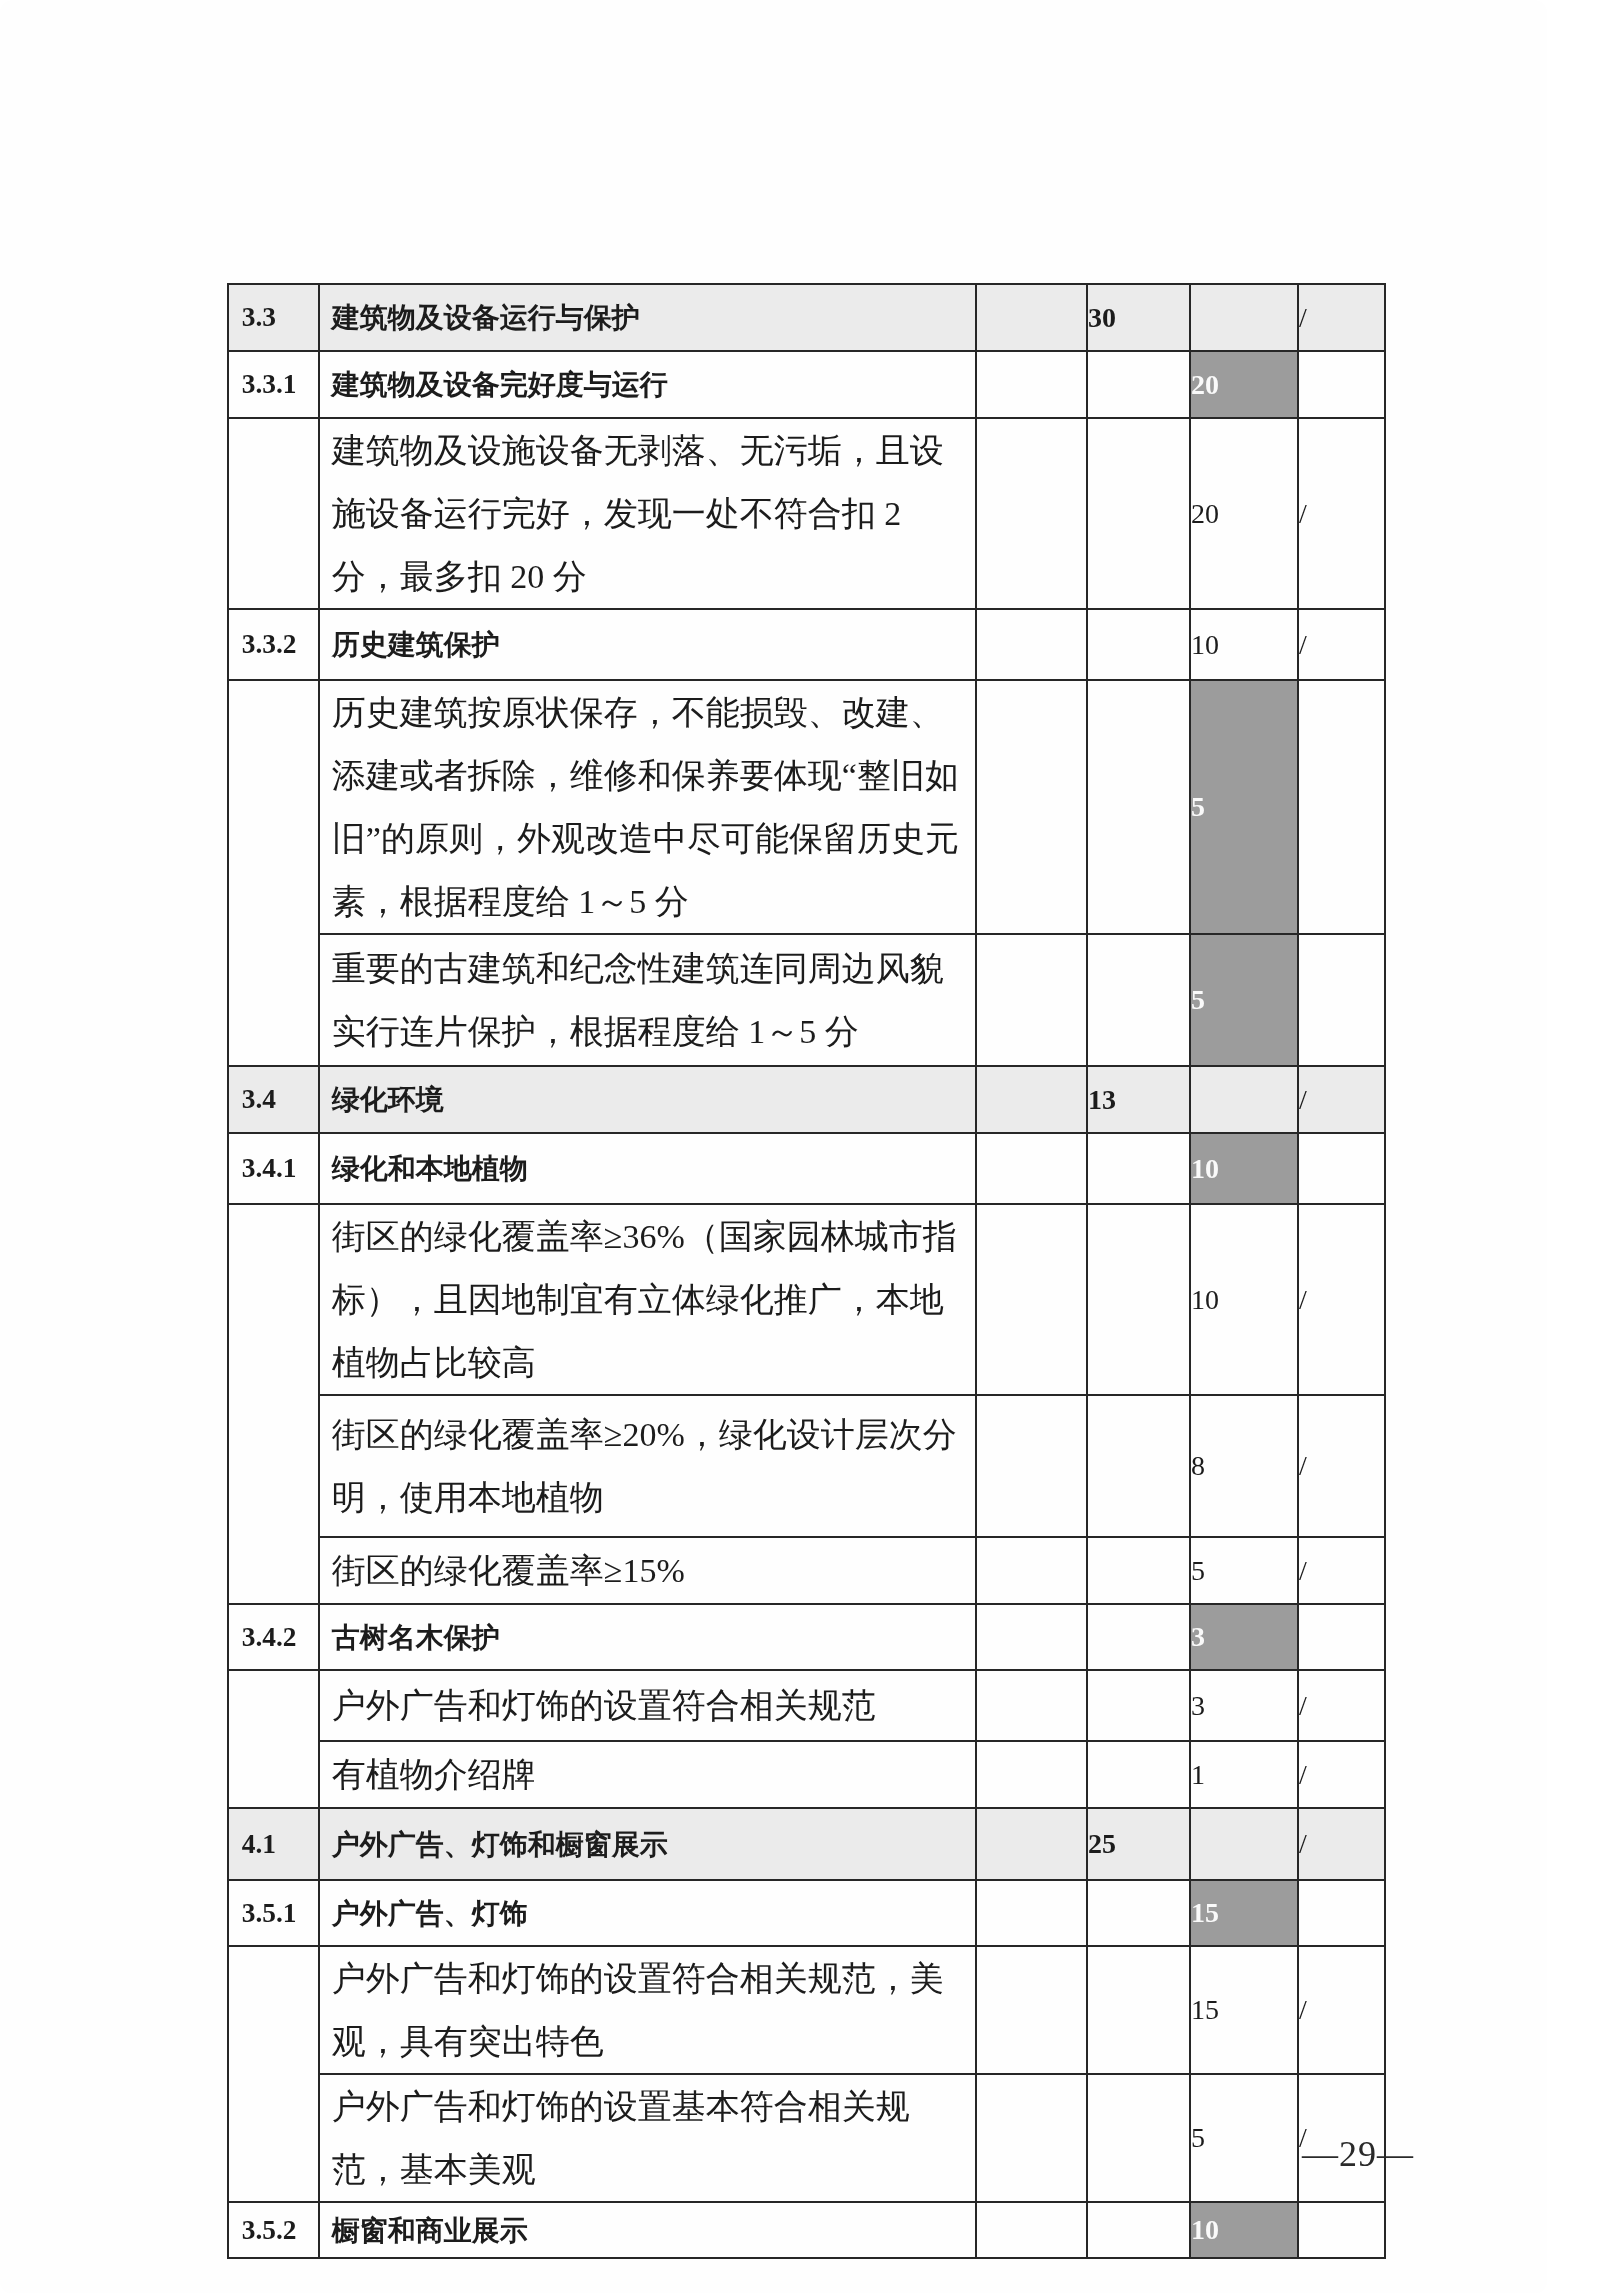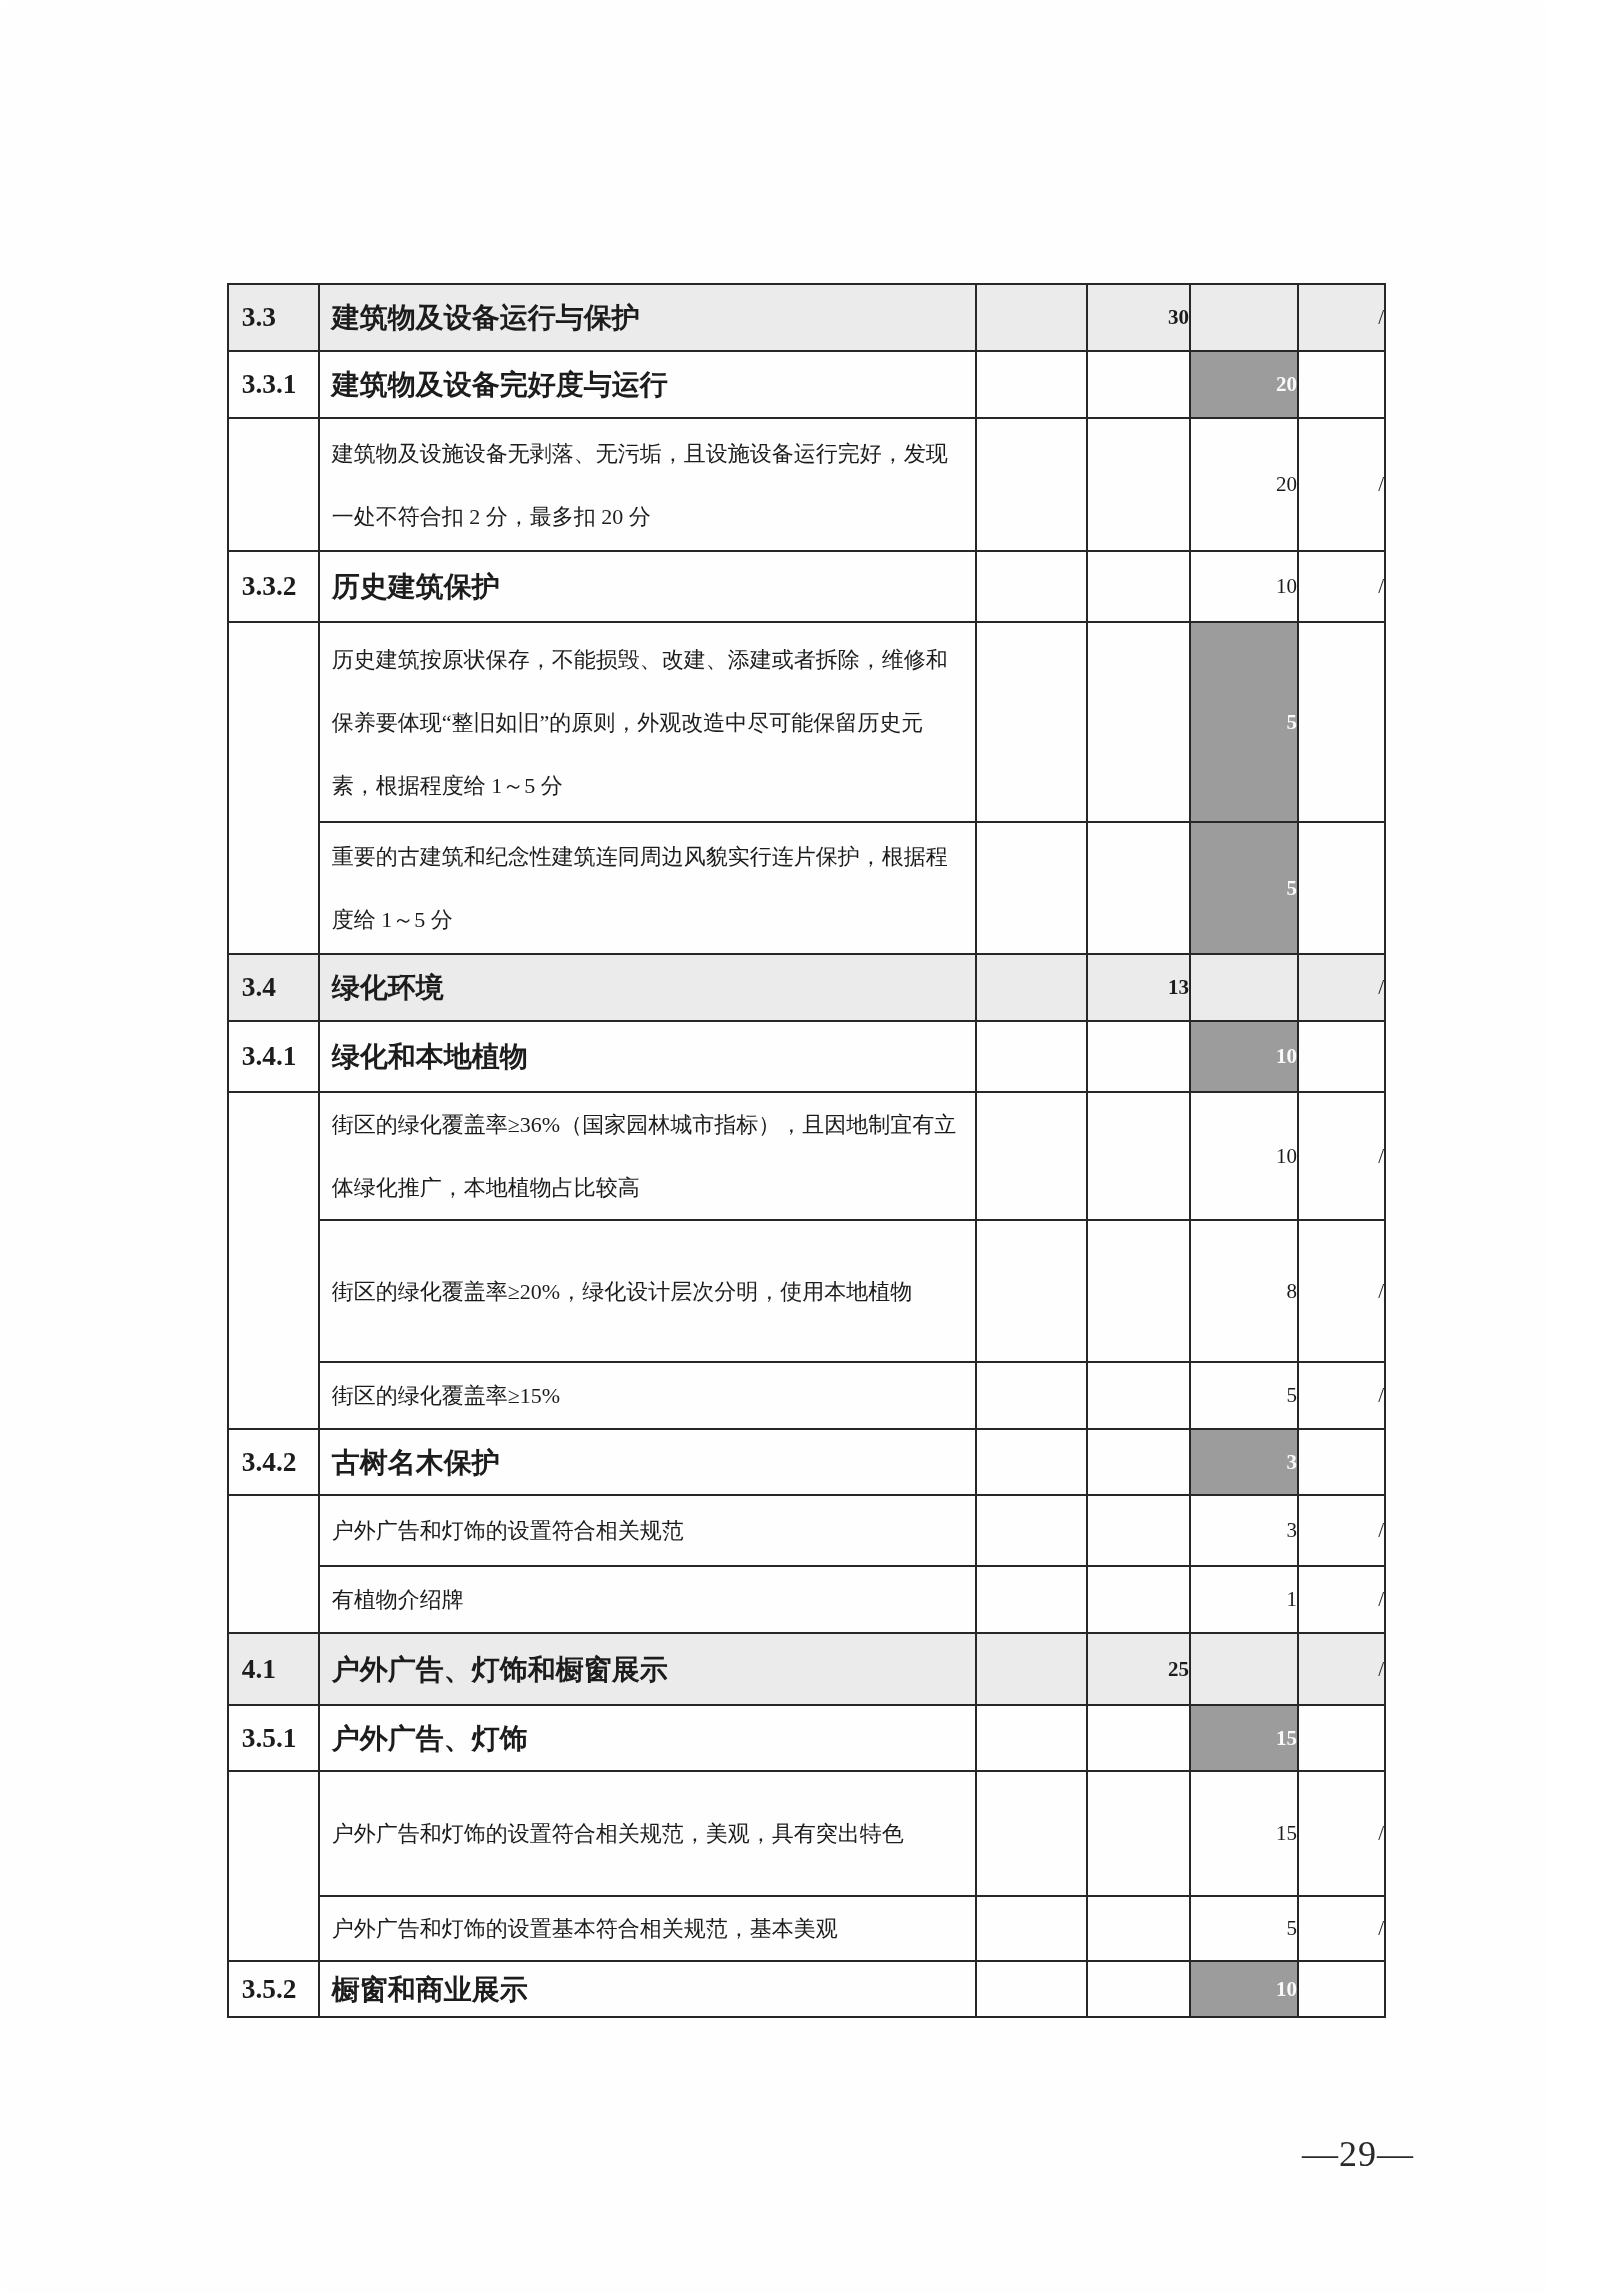--- a/index.html
+++ b/index.html
@@ -27,27 +27,27 @@
     border: 2.9px solid #272727;
     vertical-align: middle;
     overflow: hidden;
   }
   td.num {
     font-weight: bold;
     font-size: 27.4px;
     padding-left: 12.7px;
   }
   td.txt {
-    font-size: 22px;
+    font-size: 34px;
     line-height: 63px;
     padding: 0 15.7px 0 11.8px;
     text-align: left;
   }
   td.ttl { font-weight: bold; font-size: 28px; line-height: 33px; margin-left: 9px; }
-  td.ctr { text-align: right; font-size: 21px; }
+  td.ctr { text-align: left; font-size: 28px; }
   td.b   { font-weight: bold; }
   tr.sec td { background: #ebebeb; }
   td.dark {
     background: #9c9c9c;
     color: #fafafa;
     font-weight: bold;
   }
   .pageno {
     position: absolute;
     left: 1302px; top: 2133px;

